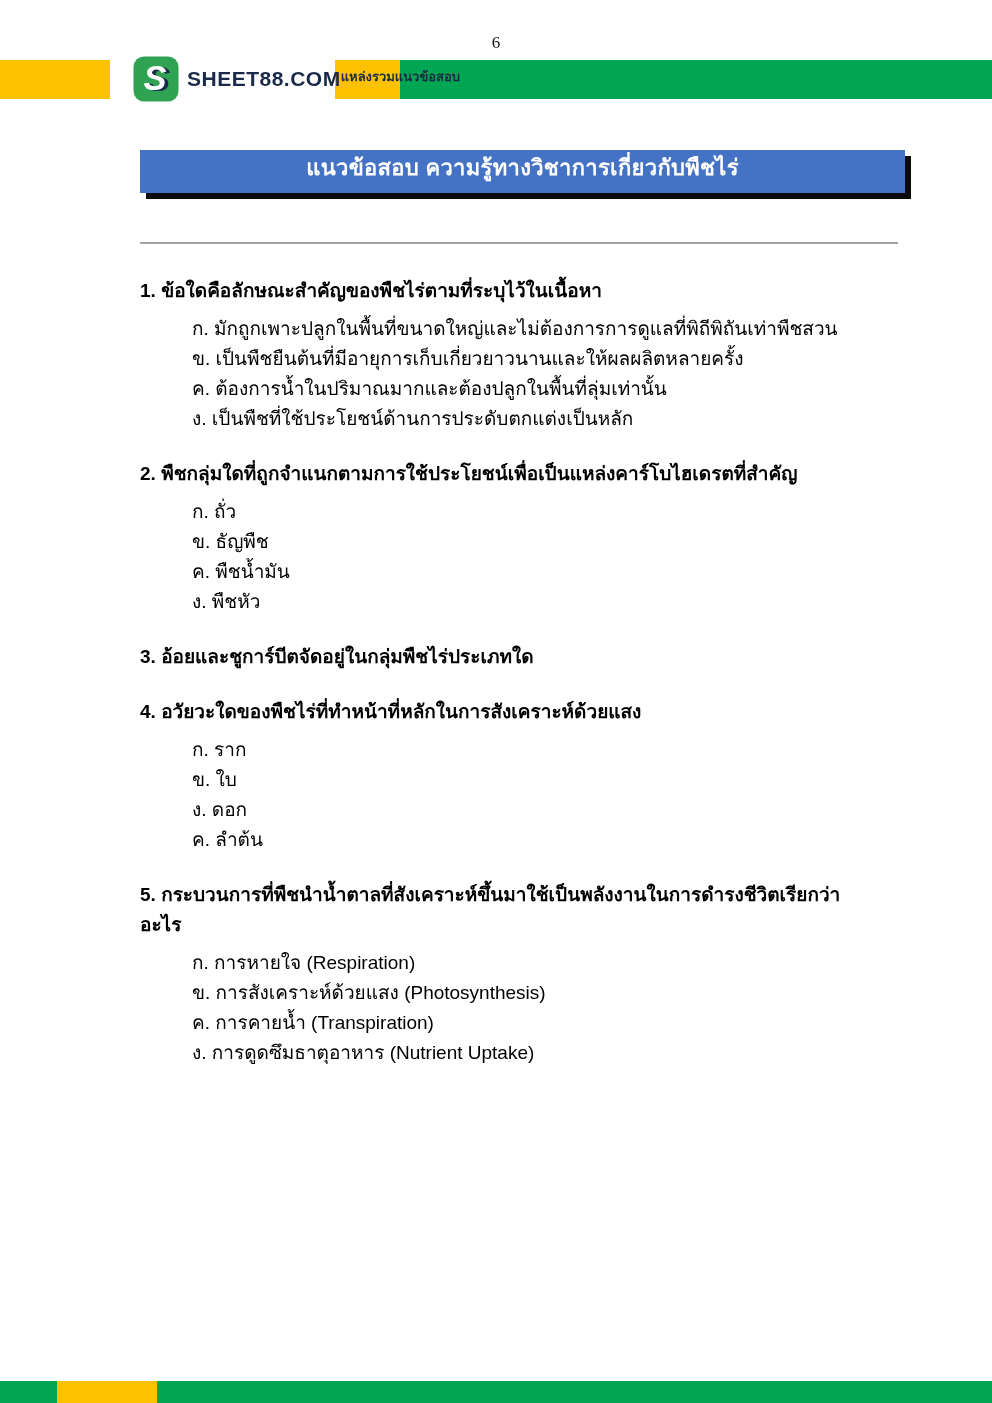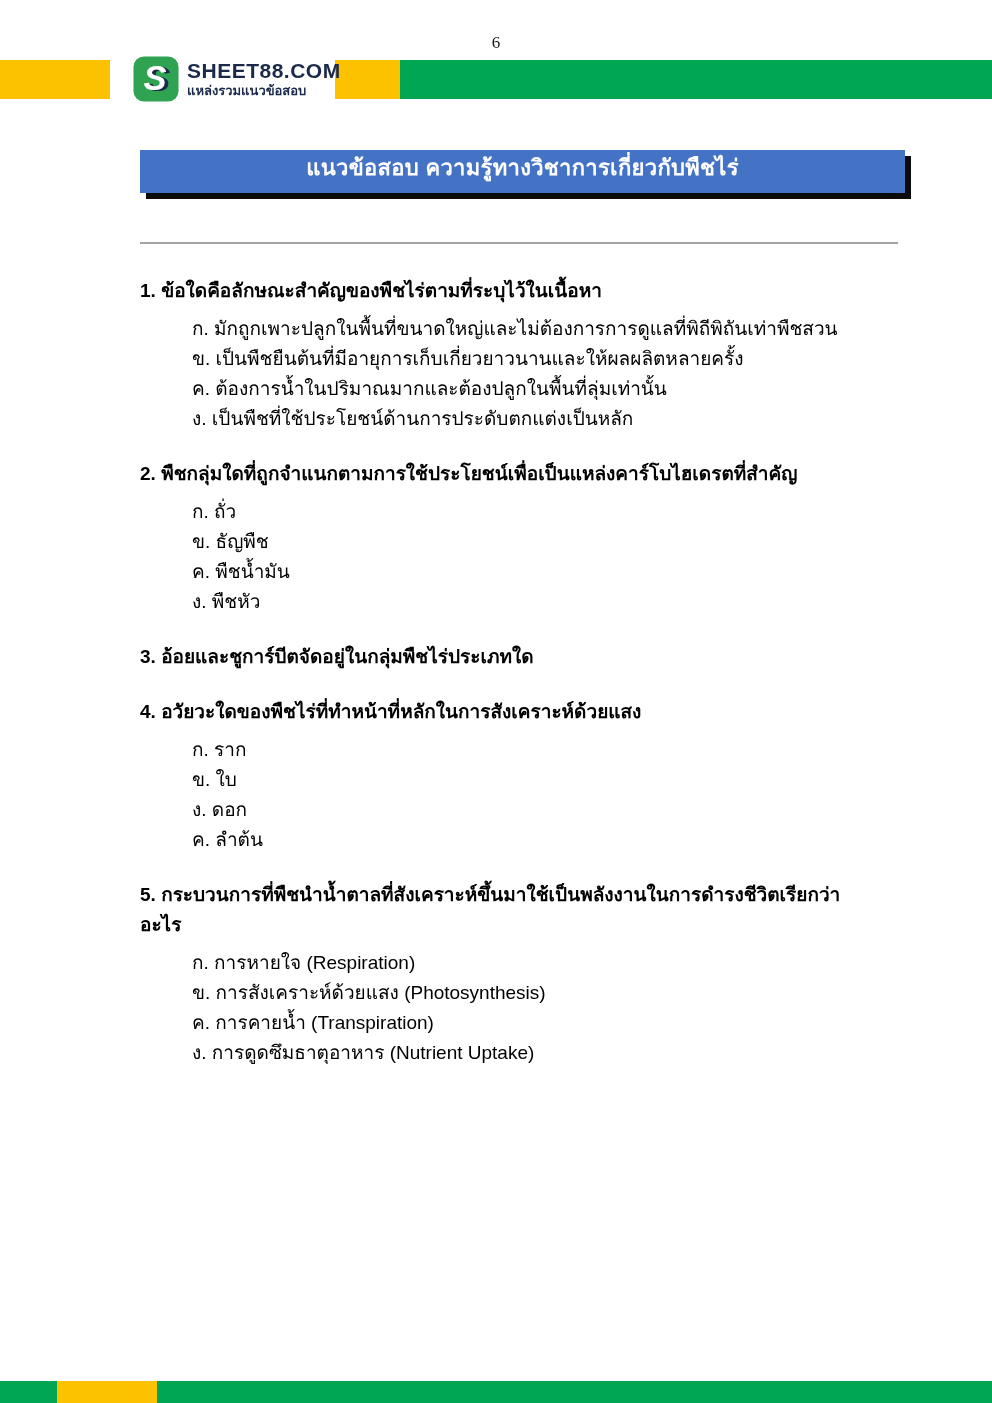--- a/index.html
+++ b/index.html
@@ -22,21 +22,21 @@
   .bar { position: absolute; }
   .bar-header-yellow-left  { top: 60px; left: 0;    width: 110px; height: 39px; background: var(--yellow); }
   .bar-header-yellow-mid   { top: 60px; left: 335px; width: 65px;  height: 39px; background: var(--yellow); }
   .bar-header-green        { top: 60px; left: 400px; width: 592px; height: 39px; background: var(--green); }
 
   .logo {
     position: absolute; top: 56px; left: 133px;
     display: flex; align-items: center; gap: 8px;
   }
   .logo-icon { width: 46px; height: 46px; display: block; }
-  .logo-text { display: flex; flex-direction: column; line-height: 1.05; }
+  .logo-text { display: flex; flex-direction: row; line-height: 1.05; }
   .logo-brand {
     font-size: 21px; font-weight: bold; letter-spacing: 0.5px;
     color: var(--navy);
   }
   .logo-tagline {
     font-size: 13px; font-weight: bold; color: var(--navy); margin-top: 2px;
   }
 
   
   .banner {

